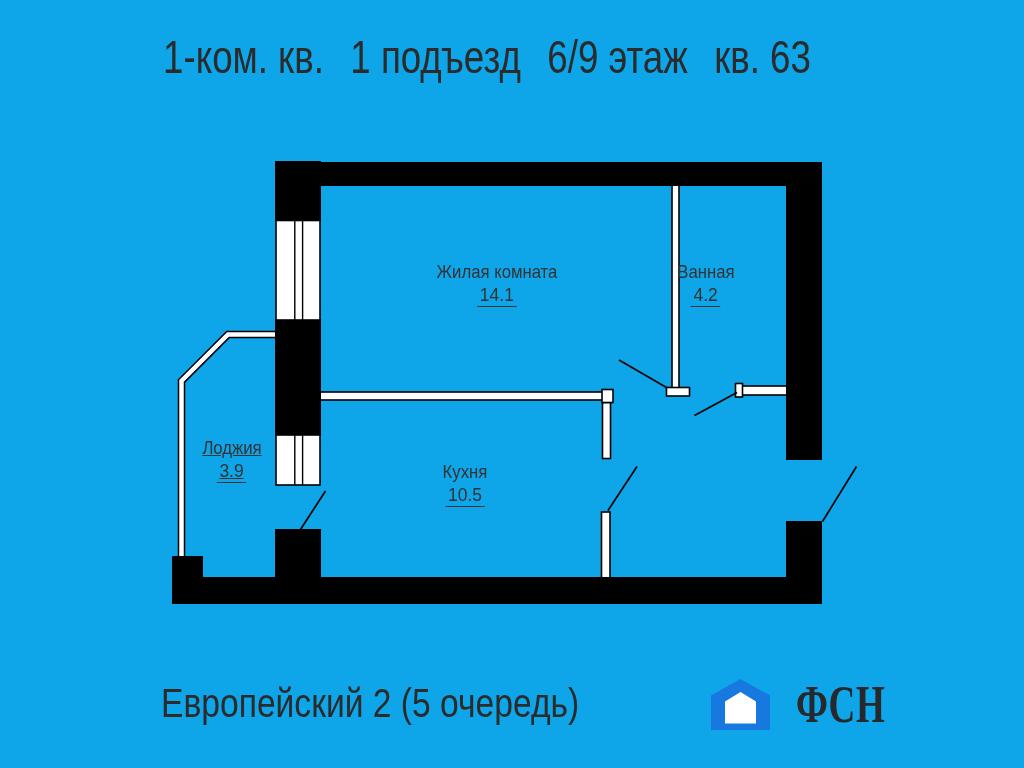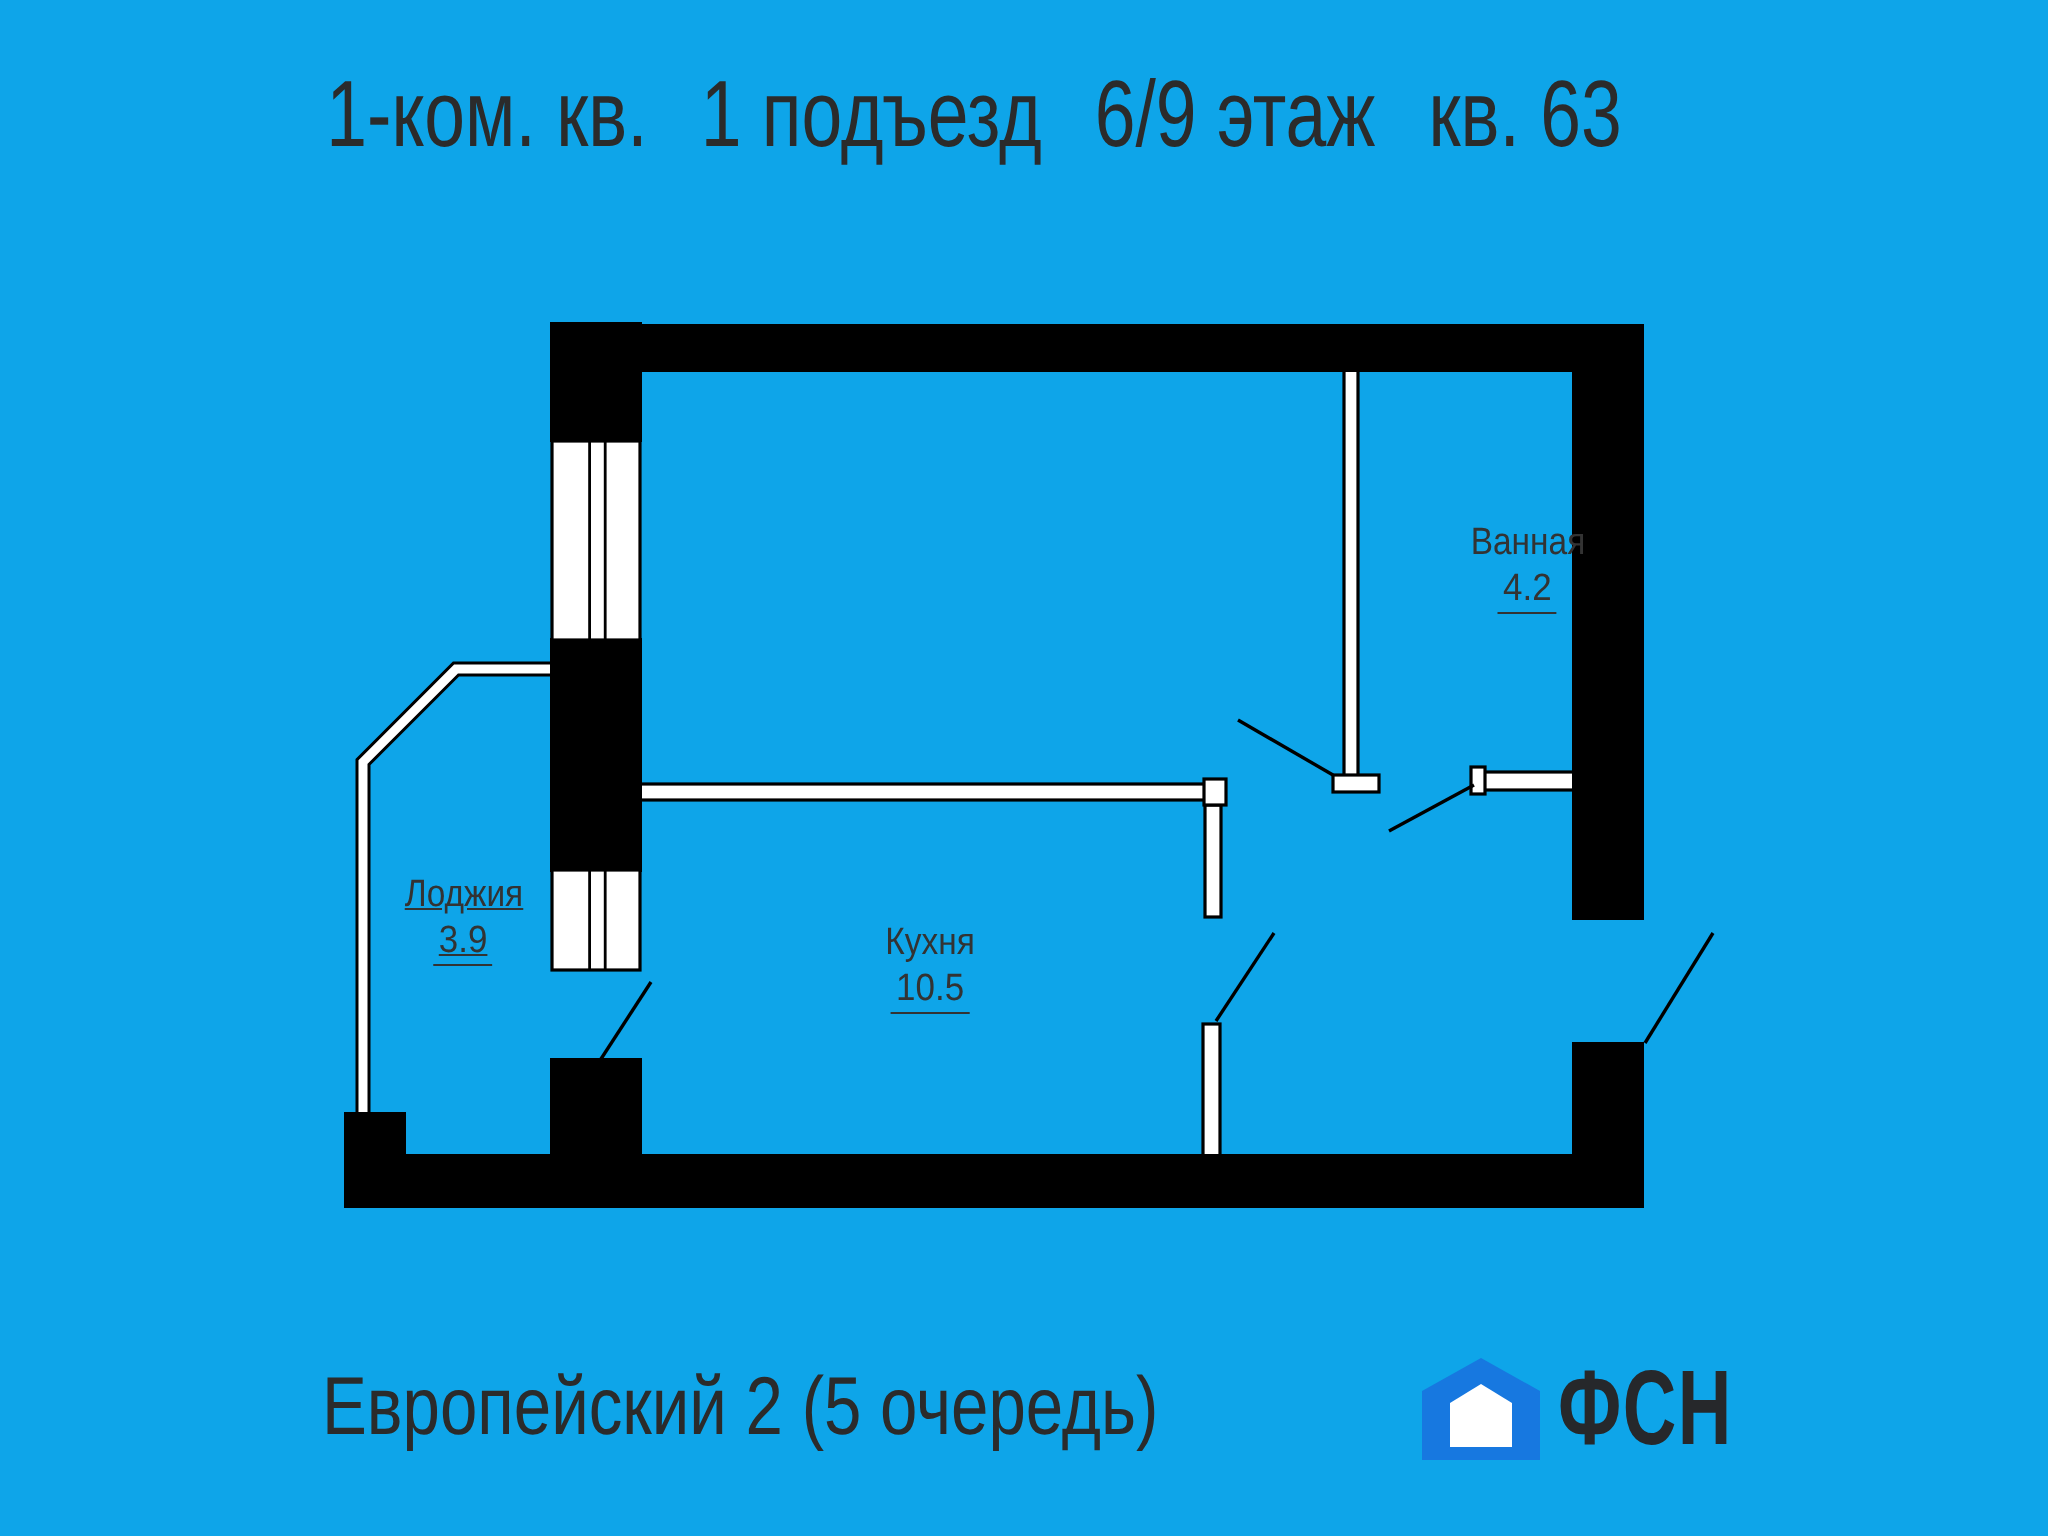--- a/index.html
+++ b/index.html
@@ -15,21 +15,21 @@
   
   .room-label{position:absolute;transform:translateX(-50%);display:flex;flex-direction:column;
               align-items:center;color:#333333;line-height:1.05;white-space:nowrap;}
   .room-name{font-size:19px;transform:scaleX(0.88);}
   .room-area{font-size:19px;margin-top:3px;padding:0 3px 1px 3px;border-bottom:1.6px solid #333333;
              transform:scaleX(0.92);}
 
   
   .project{position:absolute;left:161px;top:683px;font-size:41px;color:#2b2b2b;white-space:nowrap;
            transform:scaleX(0.82);transform-origin:left center;line-height:1;}
-  .logo{position:absolute;left:711px;top:679px;display:flex;align-items:center;gap:9px;}
+  .logo{position:absolute;left:711px;top:679px;display:flex;align-items:center;gap:26px;font-family:Liberation Serif, serif;}
   .logo-text{font-size:53px;font-weight:700;color:#26282b;line-height:51px;
              transform:scaleX(0.70);transform-origin:left center;letter-spacing:1px;}
 </style>
 </head>
 <body>
 
 <div id="page">
 
   <svg id="plan-svg" width="1024" height="768" viewBox="0 0 1024 768">
 
@@ -81,21 +81,25 @@
     </g>
   </svg>
 
   <div class="title">
     <span>1-ком. кв.</span>
     <span>1 подъезд</span>
     <span>6/9 этаж</span>
     <span>кв. 63</span>
   </div>
 
-  <div class="room-label" style="left:764px;top:262px;">
+  <div class="room-label" style="left:497px;top:262px;">
+    <div class="room-name">Жилая комната</div>
+    <div class="room-area">14.1</div>
+  </div>
+  <div class="room-label" style="left:706px;top:262px;">
     <div class="room-name">Ванная</div>
     <div class="room-area">4.2</div>
   </div>
   <div class="room-label" style="left:232px;top:438px;text-decoration:underline;">
     <div class="room-name">Лоджия</div>
     <div class="room-area">3.9</div>
   </div>
   <div class="room-label" style="left:465px;top:462px;">
     <div class="room-name">Кухня</div>
     <div class="room-area">10.5</div>

